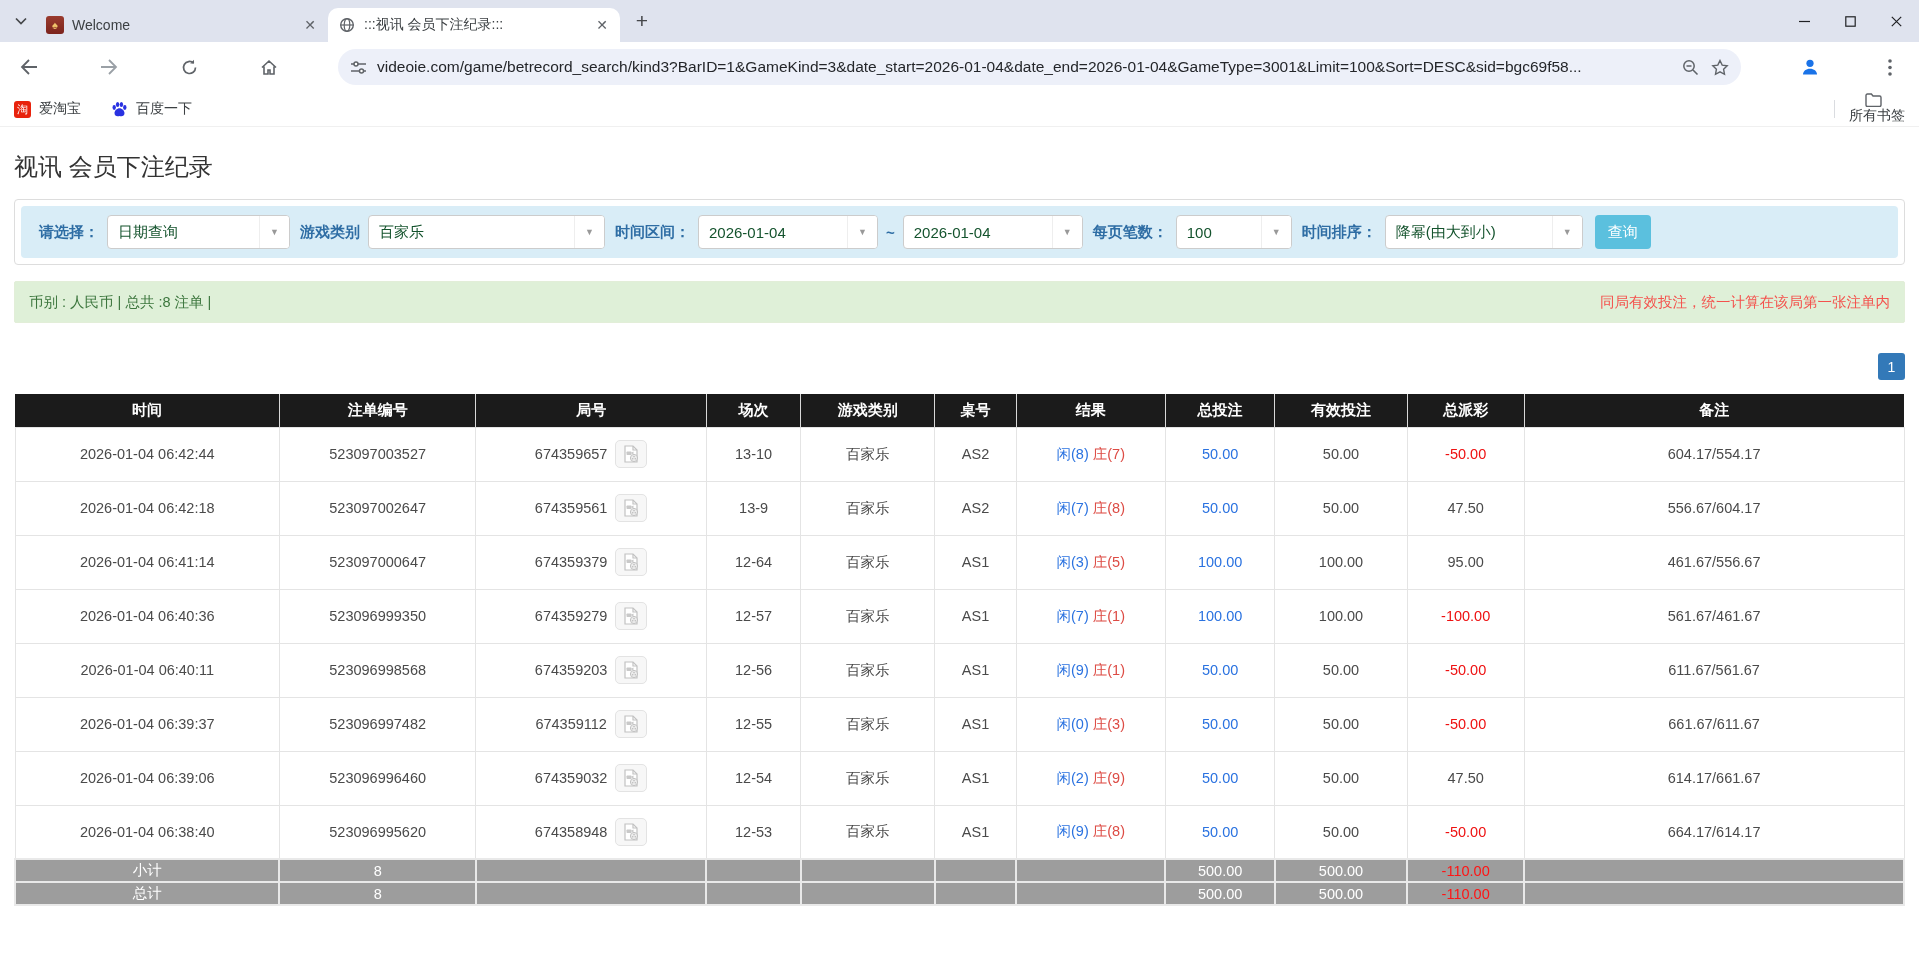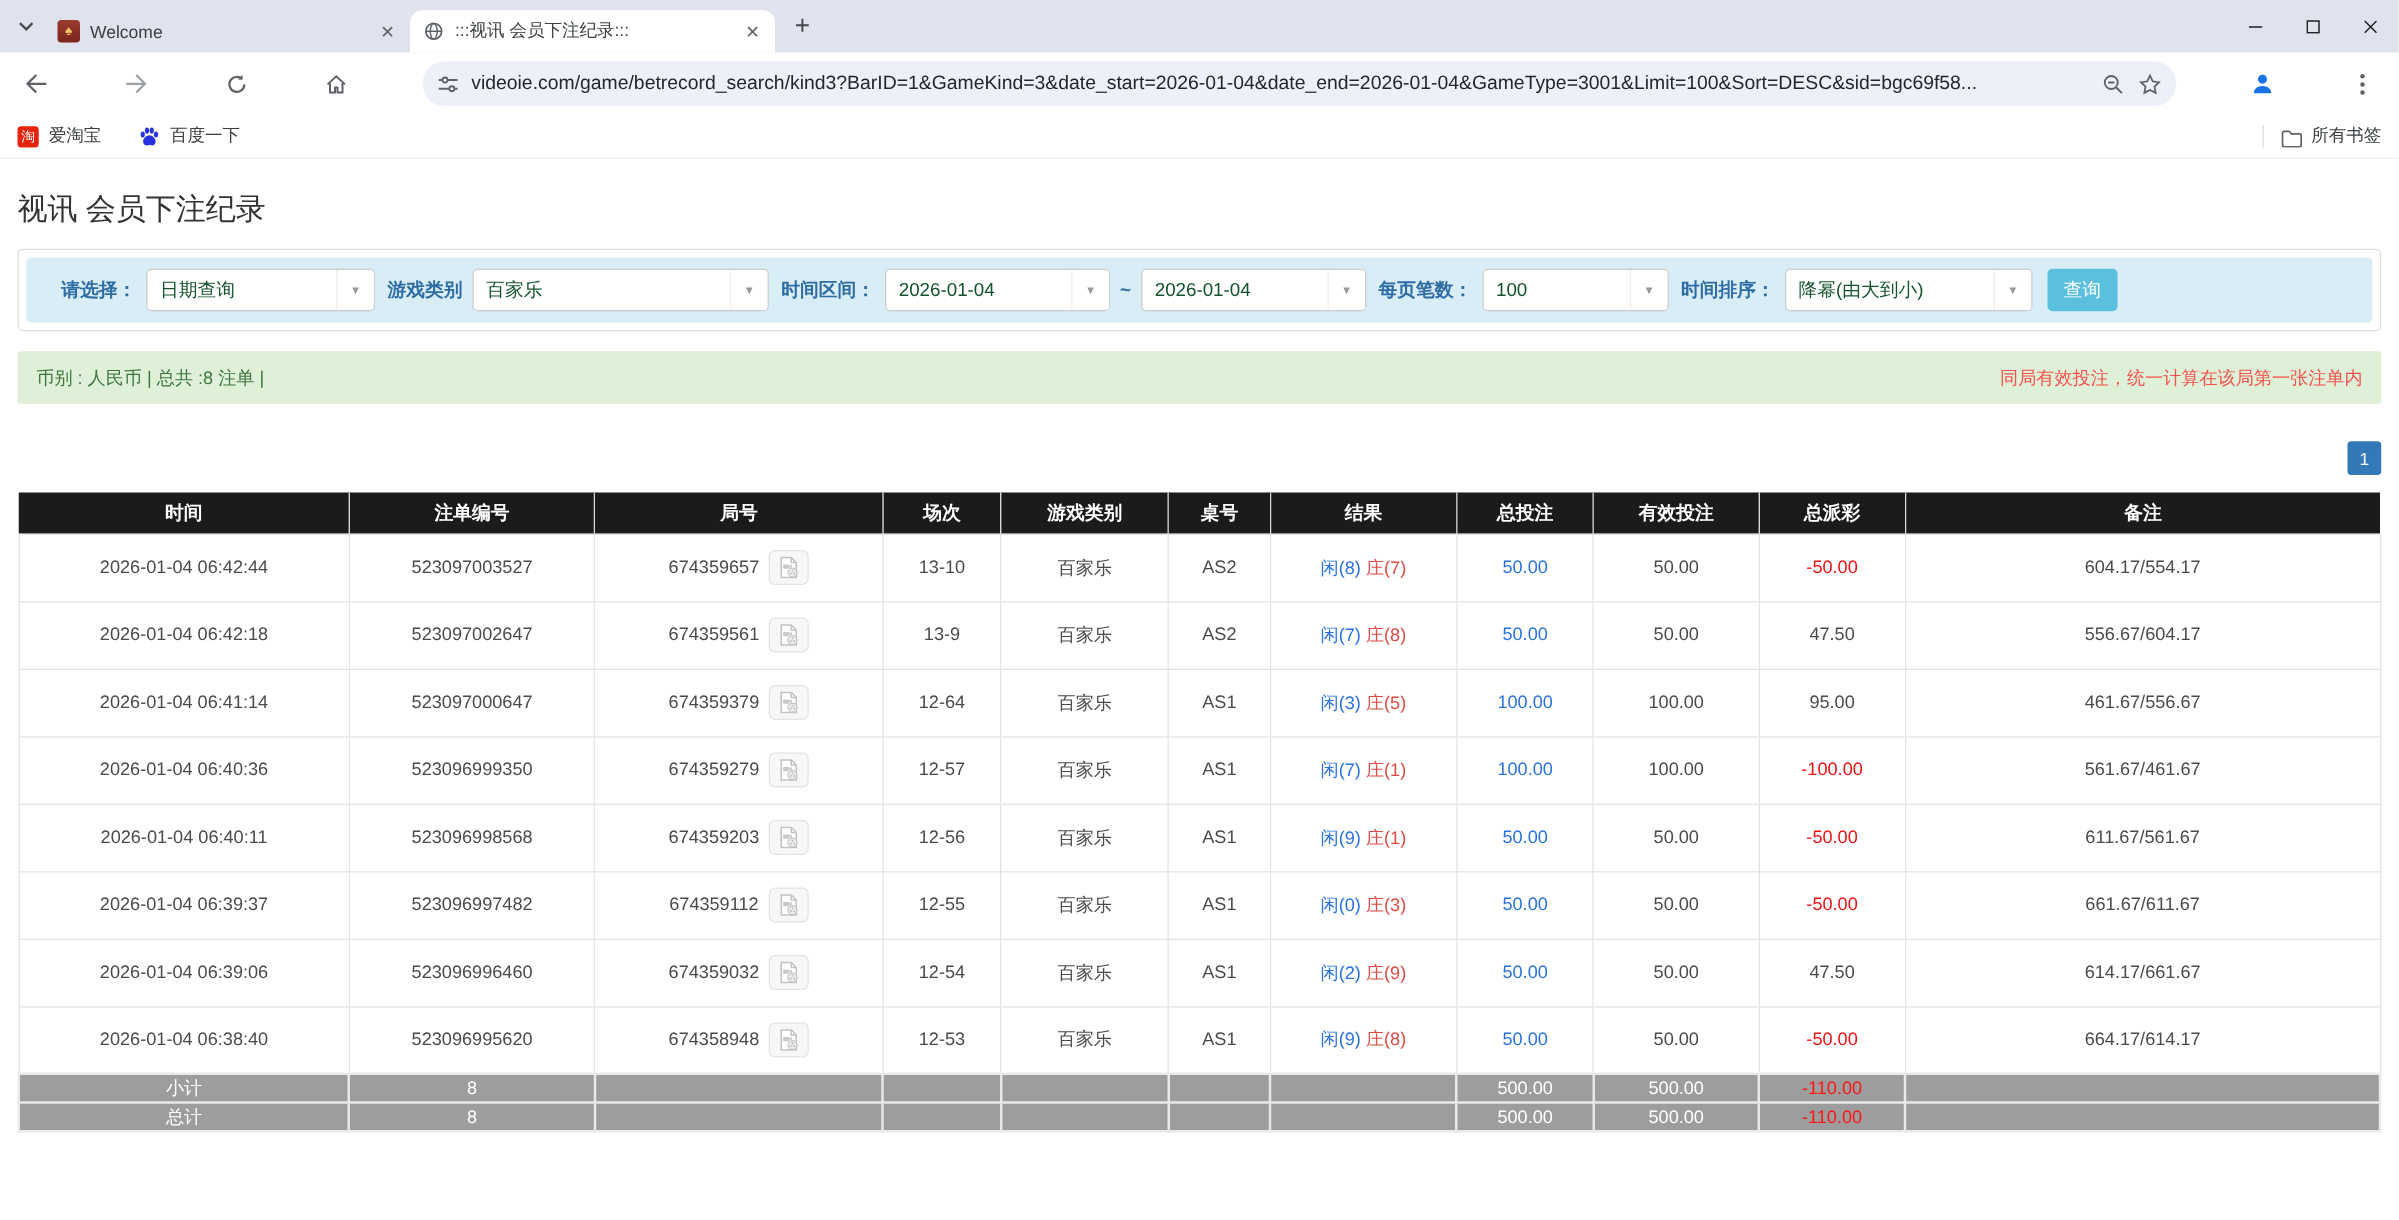--- a/index.html
+++ b/index.html
@@ -23,30 +23,30 @@
   .toolbar { height:50px; background:#fff; display:flex; align-items:center; padding:0 10px;gap:42px; }
   .nav-ico { width:34px; height:34px; display:flex; align-items:center; justify-content:center; border-radius:50%; margin:0 2px; }
   .omnibox { flex:1; height:36px; background:#edf0f9; border-radius:18px; margin:0 8px; display:flex; align-items:center; padding:0 6px 0 12px; }
   .omni-url { flex:1; font-size:15.5px; color:#24262a; white-space:nowrap; overflow:hidden; margin-left:10px; }
   .omni-ico { width:30px; height:30px; display:flex; align-items:center; justify-content:center; border-radius:50%; }
   .bookmarks-bar { height:35px; background:#fff; display:flex; align-items:center; padding:0 14px; border-bottom:1px solid #f0f0f0; }
   .bookmark { display:flex; align-items:center; margin-right:30px; font-size:14px; color:#3c4043; }
   .bookmark .bm-ico { margin-right:8px; display:flex; }
   .bm-spacer { flex:1; }
   .bm-divider { width:1px; height:18px; background:#dadce0; margin-right:14px; }
-  .all-bookmarks { display:flex; align-items:flex-end; font-size:14px; color:#3c4043; }
+  .all-bookmarks { display:flex; align-items:center; font-size:14px; color:#3c4043;flex-direction:column; }
   .all-bookmarks svg { margin-right:7px; }
   .taobao-ico { width:17px; height:17px; background:#e8230d; border-radius:3px; color:#fff; font-size:11px; display:flex; align-items:center; justify-content:center; }
   
   .content { padding:0 14px; }
   .page-title { font-size:24px; font-weight:500; color:#333; margin:24px 0 16px; }
   .filter-box { border:1px solid #ddd; border-radius:4px; padding:6px; background:#fff; }
   .filter-bar { background:#d9edf7; border-radius:4px; padding:9px 12px; display:flex; align-items:center; font-size:15px; }
   .flabel { color:#2e6da4; font-weight:bold; margin:0 8px 0 10px; white-space:nowrap; }
-  .flabel:first-child { margin-left:16px; }
+  .flabel:first-child { margin-left:6px; }
   .combo { display:flex; align-items:stretch; height:34px; background:#fff; border:1px solid #ccc; border-radius:4px; overflow:hidden; }
   .combo .val { padding:0 10px; font-size:15px; color:#14532d; display:flex; align-items:center; white-space:nowrap; }
   .combo .arrow { width:30px; border-left:1px solid #eee; display:flex; align-items:center; justify-content:center; color:#999; font-size:9px; background:#fff; }
   .tilde { color:#2e6da4; margin:0 8px; font-weight:bold; }
   .search-btn { background:#5bc0de; color:#fff; border:none; border-radius:4px; height:34px; padding:0 13px; font-size:15px; margin-left:12px; cursor:pointer; }
   .summary-bar { margin-top:16px; background:#dff0d8; border:1px solid #e2eed8; color:#3c763d; height:42px; display:flex; align-items:center; justify-content:space-between; padding:0 14px; font-size:14.5px; border-radius:2px; }
   .summary-note { color:#f4524d; }
   .pagination { display:flex; justify-content:flex-end; margin:30px 0 14px; }
   .page-btn { min-width:27px; height:27px; background:#3379b8; color:#fff; display:flex; align-items:center; justify-content:center; border-radius:3px; font-size:14px; }
   
@@ -216,21 +216,21 @@
       <div class="combo" style="width:180px">
         <span class="val" style="flex:1">2026-01-04</span>
         <span class="arrow">▼</span>
       </div>
       <span class="tilde">~</span>
       <div class="combo" style="width:180px">
         <span class="val" style="flex:1">2026-01-04</span>
         <span class="arrow">▼</span>
       </div>
       <span class="flabel">每页笔数：</span>
-      <div class="combo" style="width:149px">
+      <div class="combo" style="width:116px">
         <span class="val" style="flex:1">100</span>
         <span class="arrow">▼</span>
       </div>
       <span class="flabel">时间排序：</span>
       <div class="combo" style="width:198px">
         <span class="val" style="flex:1">降幂(由大到小)</span>
         <span class="arrow">▼</span>
       </div>
       <button class="search-btn">查询</button>
     </div>

